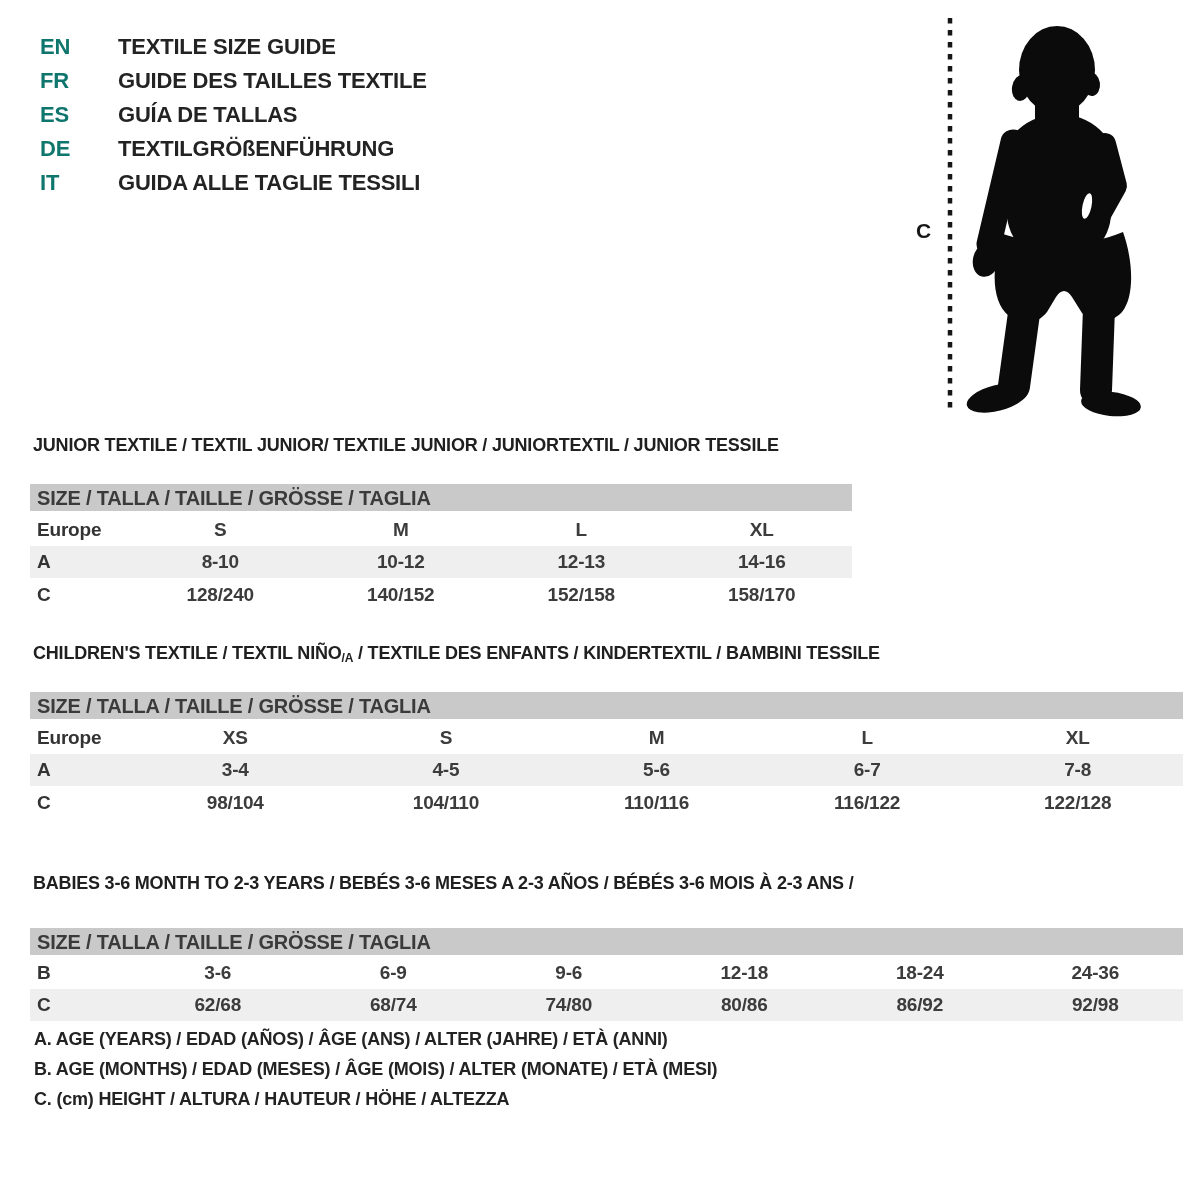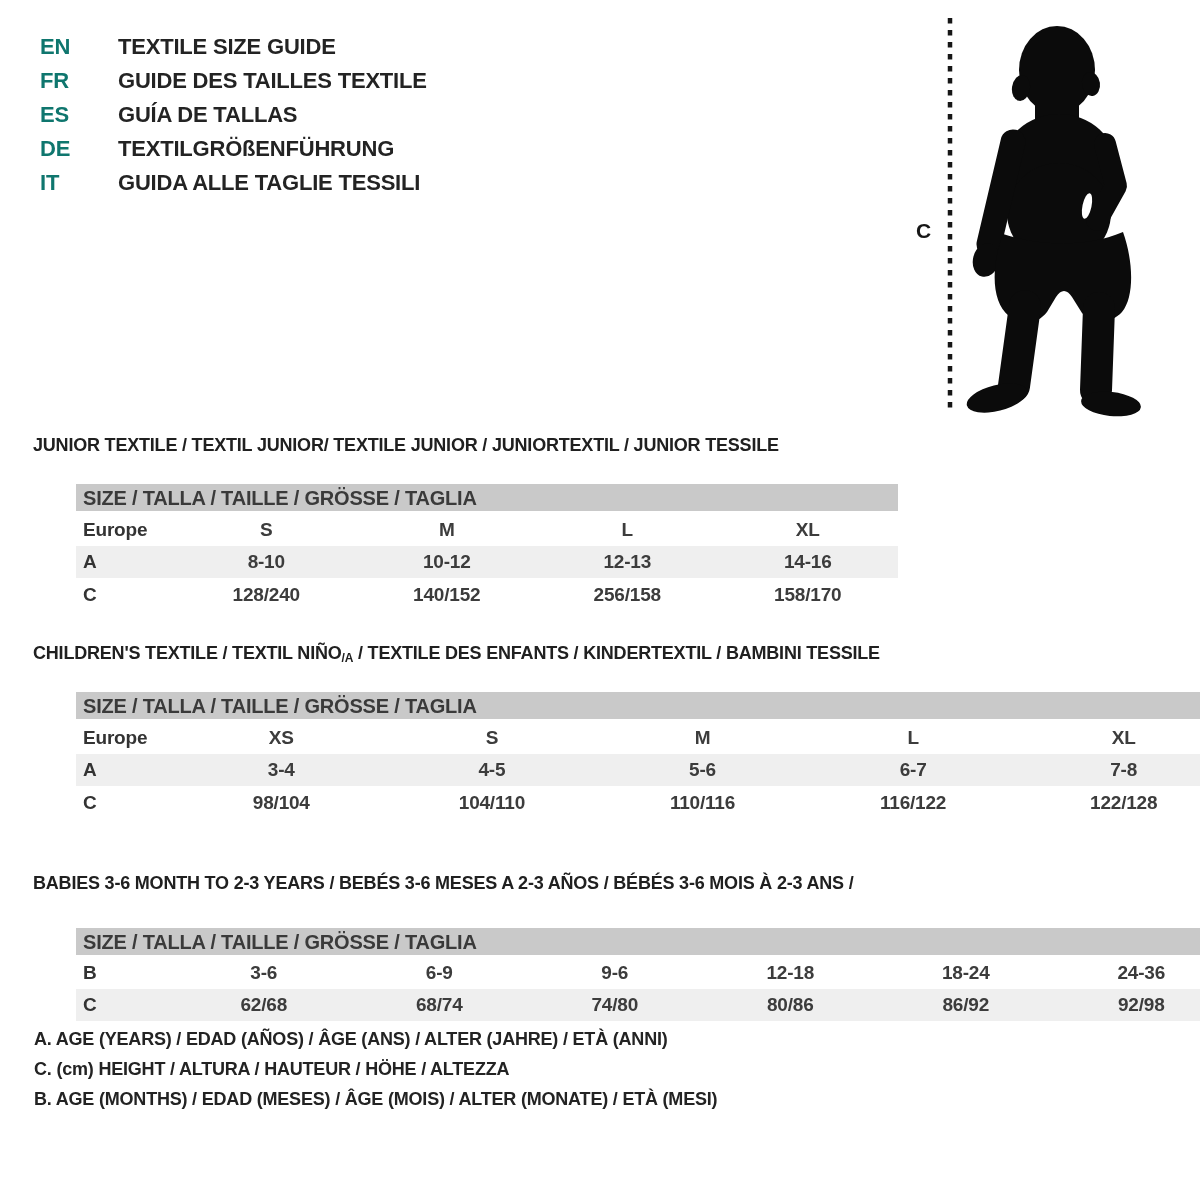--- a/index.html
+++ b/index.html
@@ -34,21 +34,21 @@
   .sec-heading {
     left: 33px; font-size: 18px; font-weight: bold; color: #202020;
     white-space: nowrap; line-height: 22px;
   }
   .sec-heading .subscript {
     font-size: 12px; position: relative; top: 3px; font-weight: bold;
   }
   .heading-line { display: block; height: 30px; line-height: 30px; }
 
   
-  .size-table { left: 30px; margin-left: 46px; }
+  .size-table { left: 30px; }
   .t-bar {
     height: 29px; line-height: 29px; background: #c9c9c9;
     color: #3a3a3a; font-weight: bold; font-size: 20px;
     padding-left: 7px; box-sizing: border-box;
     border-bottom: 2px solid #ffffff;
   }
   .t-row { display: flex; height: 32px; line-height: 32px; }
   .t-row.shaded { background: #efefef; }
   .t-label {
     width: 100px; padding-left: 7px; box-sizing: border-box;
@@ -133,21 +133,21 @@
     <span class="t-label">A</span>
     <span class="t-cell">8-10</span>
     <span class="t-cell">10-12</span>
     <span class="t-cell">12-13</span>
     <span class="t-cell">14-16</span>
   </div>
   <div class="t-row" style="height:33px;line-height:33px">
     <span class="t-label">C</span>
     <span class="t-cell">128/240</span>
     <span class="t-cell">140/152</span>
-    <span class="t-cell">256/158</span>
+    <span class="t-cell">152/158</span>
     <span class="t-cell">158/170</span>
   </div>
 </div>
 
 <div class="abs sec-heading" style="top:642px">
   <span>CHILDREN'S TEXTILE / TEXTIL NIÑO</span><span class="subscript">/A</span><span> / TEXTILE DES ENFANTS / KINDERTEXTIL / BAMBINI TESSILE</span>
 </div>
 
 <div class="abs size-table w-wide" style="top:692px">
   <div class="t-bar">SIZE / TALLA / TAILLE / GRÖSSE / TAGLIA</div>
@@ -198,15 +198,15 @@
     <span class="t-cell">68/74</span>
     <span class="t-cell">74/80</span>
     <span class="t-cell">80/86</span>
     <span class="t-cell">86/92</span>
     <span class="t-cell">92/98</span>
   </div>
 </div>
 
 <div class="abs legend-block">
   <div class="legend-line">A. AGE (YEARS) / EDAD (AÑOS) / ÂGE (ANS) / ALTER (JAHRE) / ETÀ (ANNI)</div>
+  <div class="legend-line">B. AGE (MONTHS) / EDAD (MESES) / ÂGE (MOIS) / ALTER (MONATE) / ETÀ (MESI)</div>
   <div class="legend-line">C. (cm) HEIGHT / ALTURA / HAUTEUR / HÖHE / ALTEZZA</div>
-  <div class="legend-line">B. AGE (MONTHS) / EDAD (MESES) / ÂGE (MOIS) / ALTER (MONATE) / ETÀ (MESI)</div>
 </div>
 
 </body></html>

